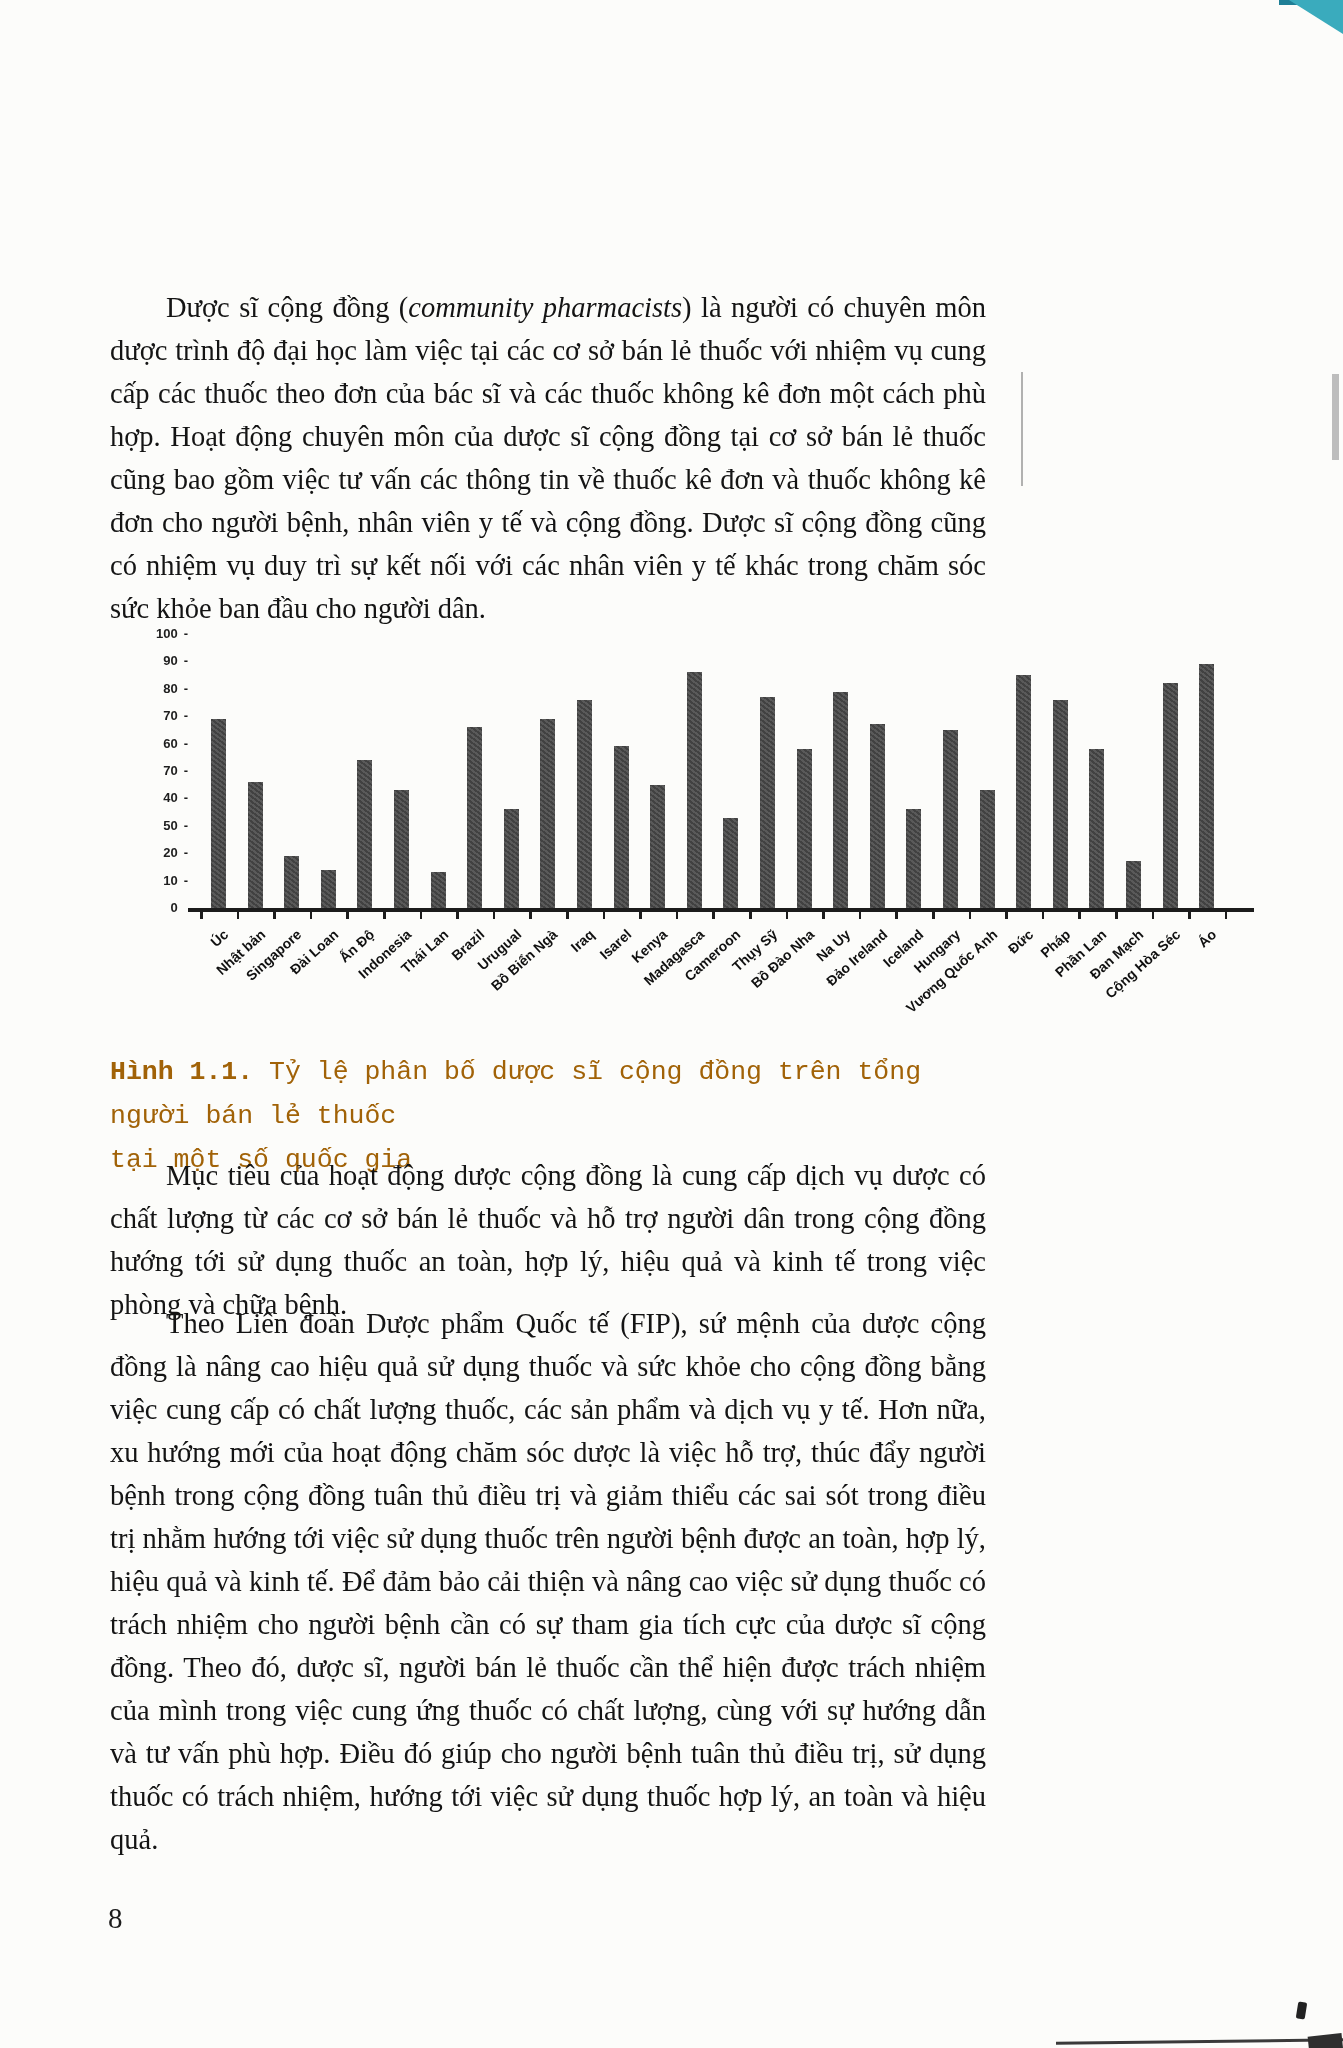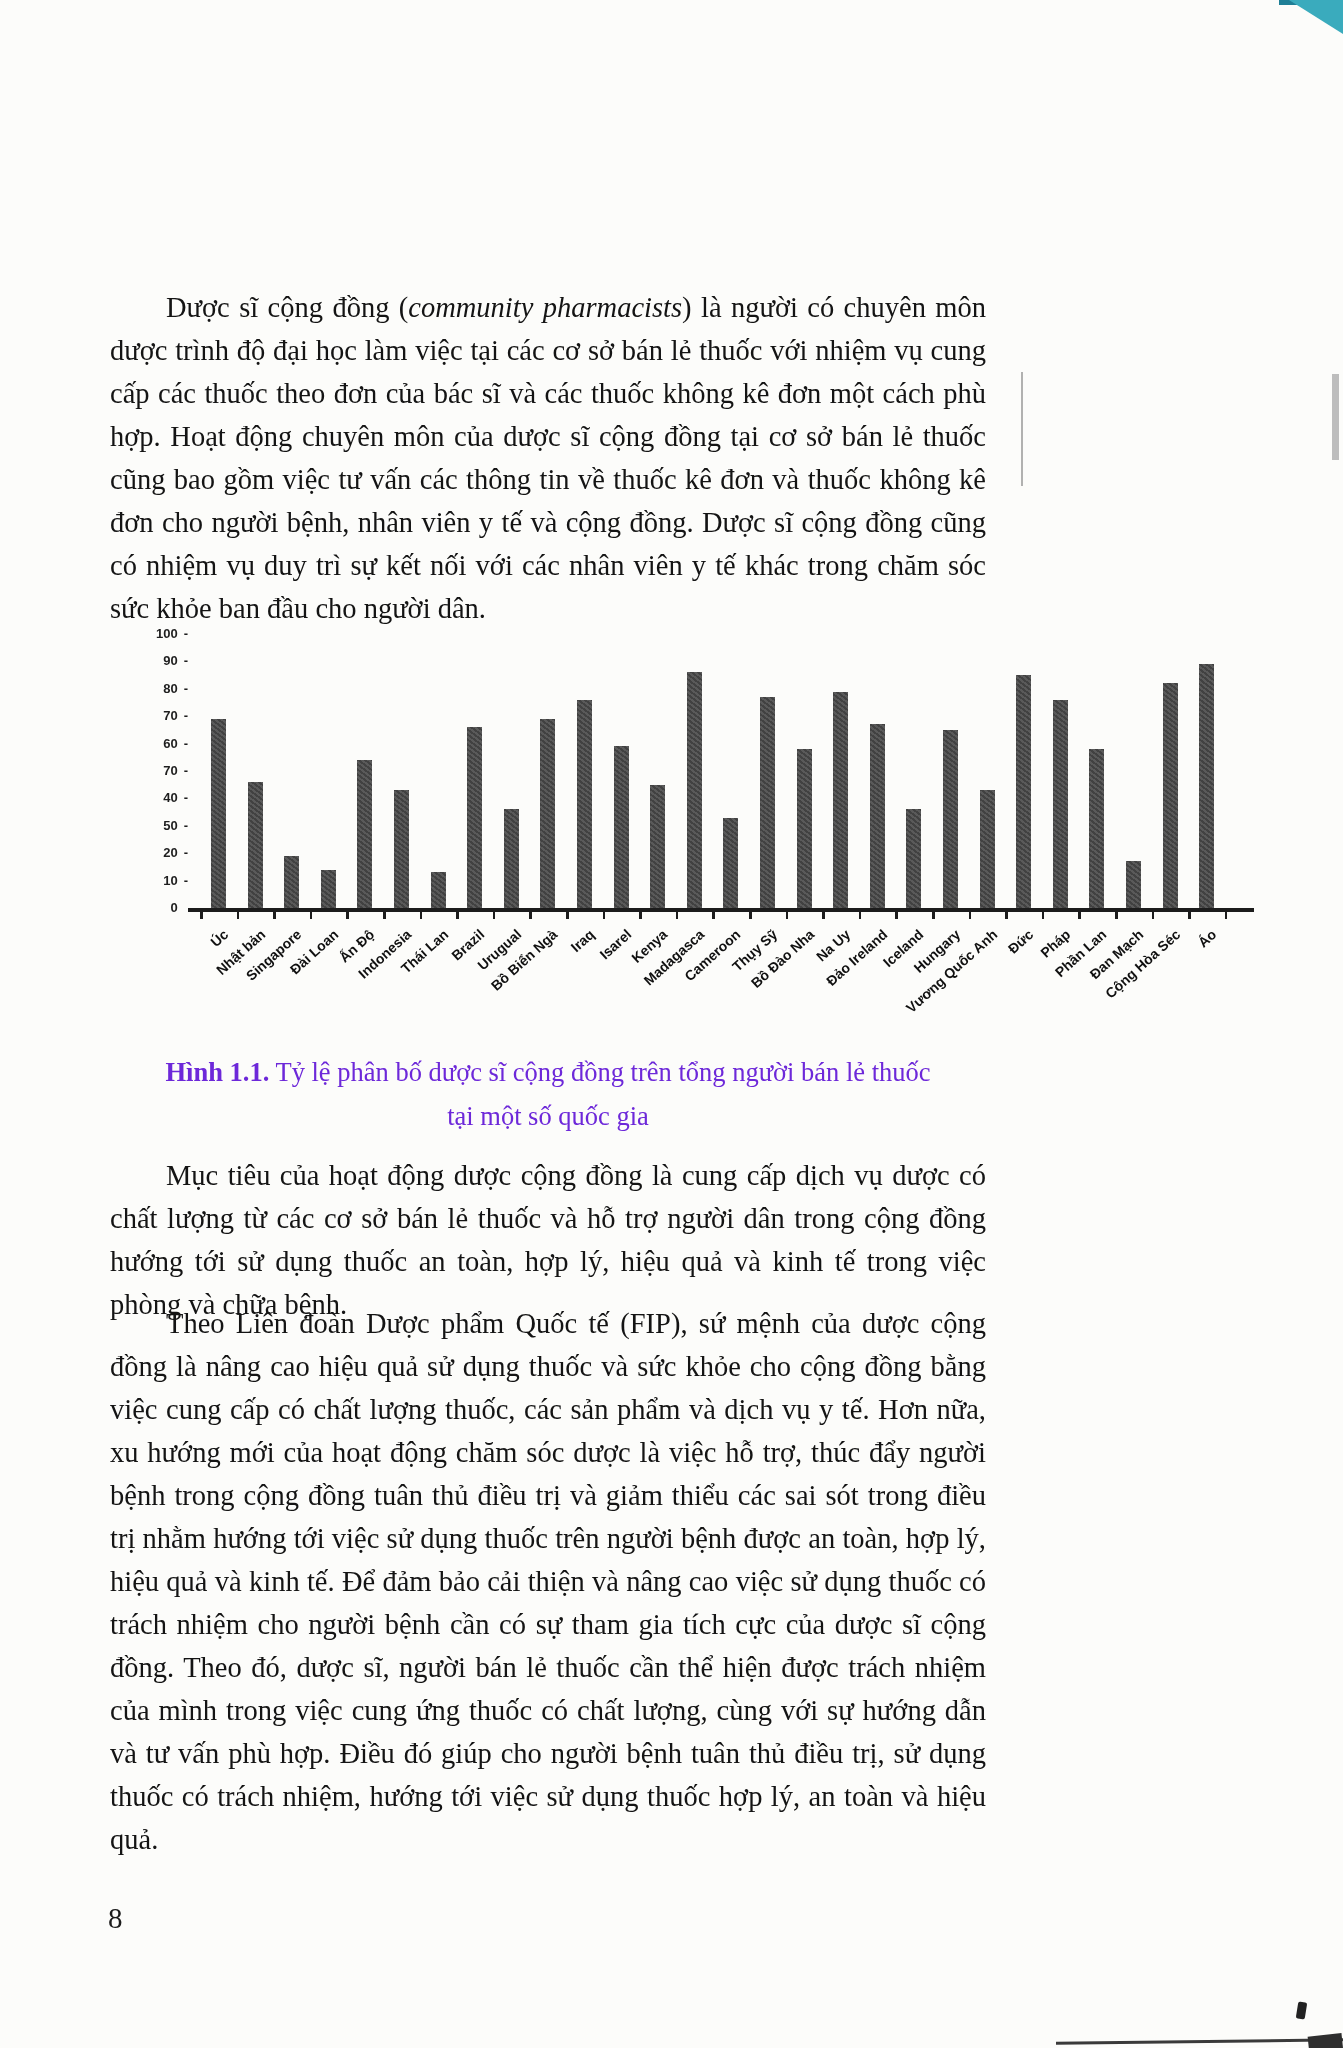--- a/index.html
+++ b/index.html
@@ -35,22 +35,22 @@
   .baseline{position:absolute; left:58px; top:290px; width:1066px; height:3.5px; background:#1c1c1c;}
   .xtick{position:absolute; top:293px; width:2.5px; height:8px; background:#1c1c1c;}
   .xlabel{
     position:absolute; top:306px; width:170px; text-align:right; white-space:nowrap;
     font-family:"Liberation Sans",sans-serif; font-weight:bold; font-size:14px; color:#101010;
     transform:rotate(-42deg); transform-origin:100% 50%;
   }
 
   
   .caption{
-    position:absolute; left:110px; top:1050px; width:876px; text-align:center;
-    font-family:Liberation Serif, serif; font-size:26.5px; line-height:44px; color:#6d28d9;
+    position:absolute; left:110px; top:1050px; width:876px; 
+    font-family:Liberation Mono, monospace; font-size:26.5px; line-height:44px; color:#a16207;
   }
   .cap-label{font-weight:bold;}
 
   .pagenum{position:absolute; left:108px; top:1902px; font-size:29px; color:#1c1c1c;}
 
   
   .corner-teal{
     position:absolute; top:0; right:0; width:0; height:0;
     border-top:34px solid #3aabbd; border-left:54px solid transparent;
   }

